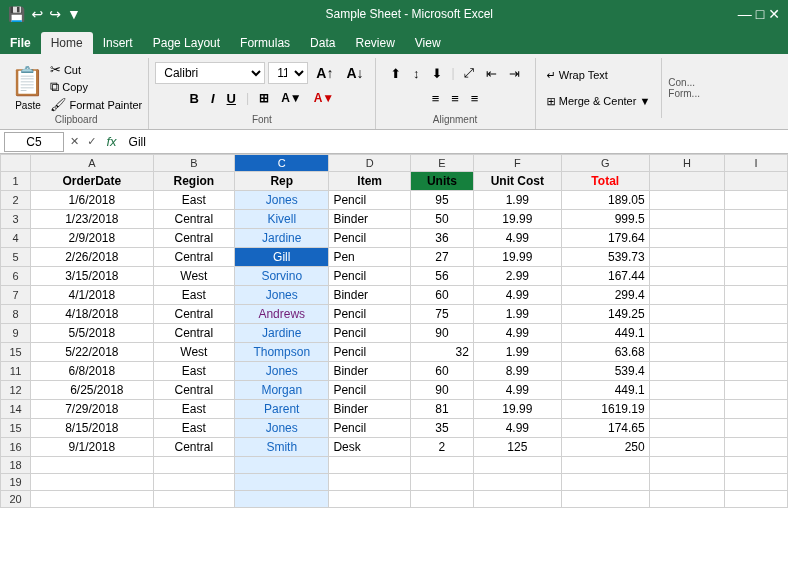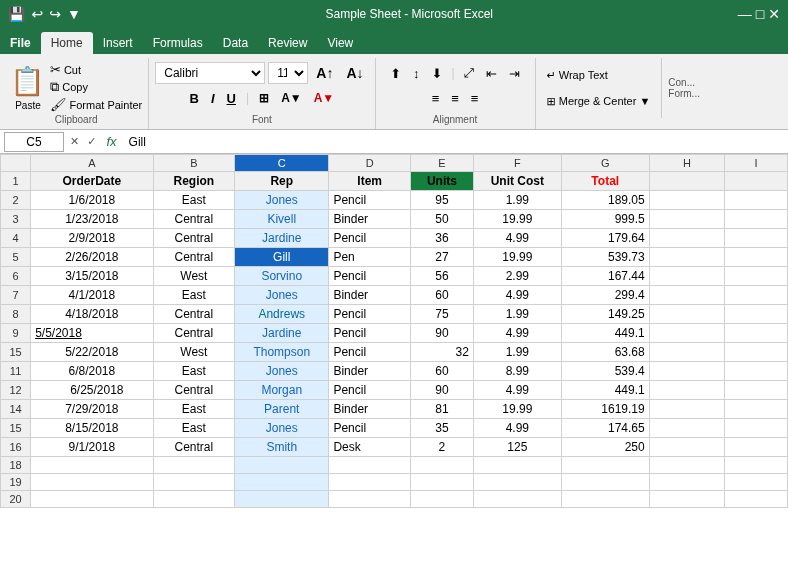--- a/index.html
+++ b/index.html
@@ -209,20 +209,21 @@
     <span>—</span>
     <span>□</span>
     <span>✕</span>
   </div>
 </div>
 
 <div class="ribbon-tabs">
   <div class="ribbon-tab" style="background:#217346;font-weight:bold;">File</div>
   <div class="ribbon-tab active">Home</div>
   <div class="ribbon-tab">Insert</div>
+  <div class="ribbon-tab">Page Layout</div>
   <div class="ribbon-tab">Formulas</div>
   <div class="ribbon-tab">Data</div>
   <div class="ribbon-tab">Review</div>
   <div class="ribbon-tab">View</div>
 </div>
 
 <div class="ribbon-inner">
 
   <div class="ribbon-group">
     <div class="ribbon-group-content">
@@ -433,31 +434,31 @@
           <td style="text-align: center;">60</td>
           <td style="text-align: center;">4.99</td>
           <td style="text-align: right;">299.4</td>
           <td></td>
           <td></td>
         </tr>
         <tr>
           <th class="row-header">8</th>
           <td style="text-align: center;">4/18/2018</td>
           <td style="text-align: center;">Central</td>
-          <td style="background: rgb(221, 238, 255); color: #0369a1; text-align: center;">Andrews</td>
+          <td style="background: rgb(221, 238, 255); color: #701a75; text-align: center;">Andrews</td>
           <td>Pencil</td>
           <td style="text-align: center;">75</td>
           <td style="text-align: center;">1.99</td>
           <td style="text-align: right;">149.25</td>
           <td></td>
           <td></td>
         </tr>
         <tr>
           <th class="row-header">9</th>
-          <td style=" text-decoration: underline;">5/5/2018</td>
+          <td style="text-align: center;">5/5/2018</td>
           <td style="text-align: center;">Central</td>
           <td style="background: rgb(221, 238, 255); color: rgb(21, 101, 192); text-align: center;">Jardine</td>
           <td>Pencil</td>
           <td style="text-align: center;">90</td>
           <td style="text-align: center;">4.99</td>
           <td style="text-align: right;">449.1</td>
           <td></td>
           <td></td>
         </tr>
         <tr>

